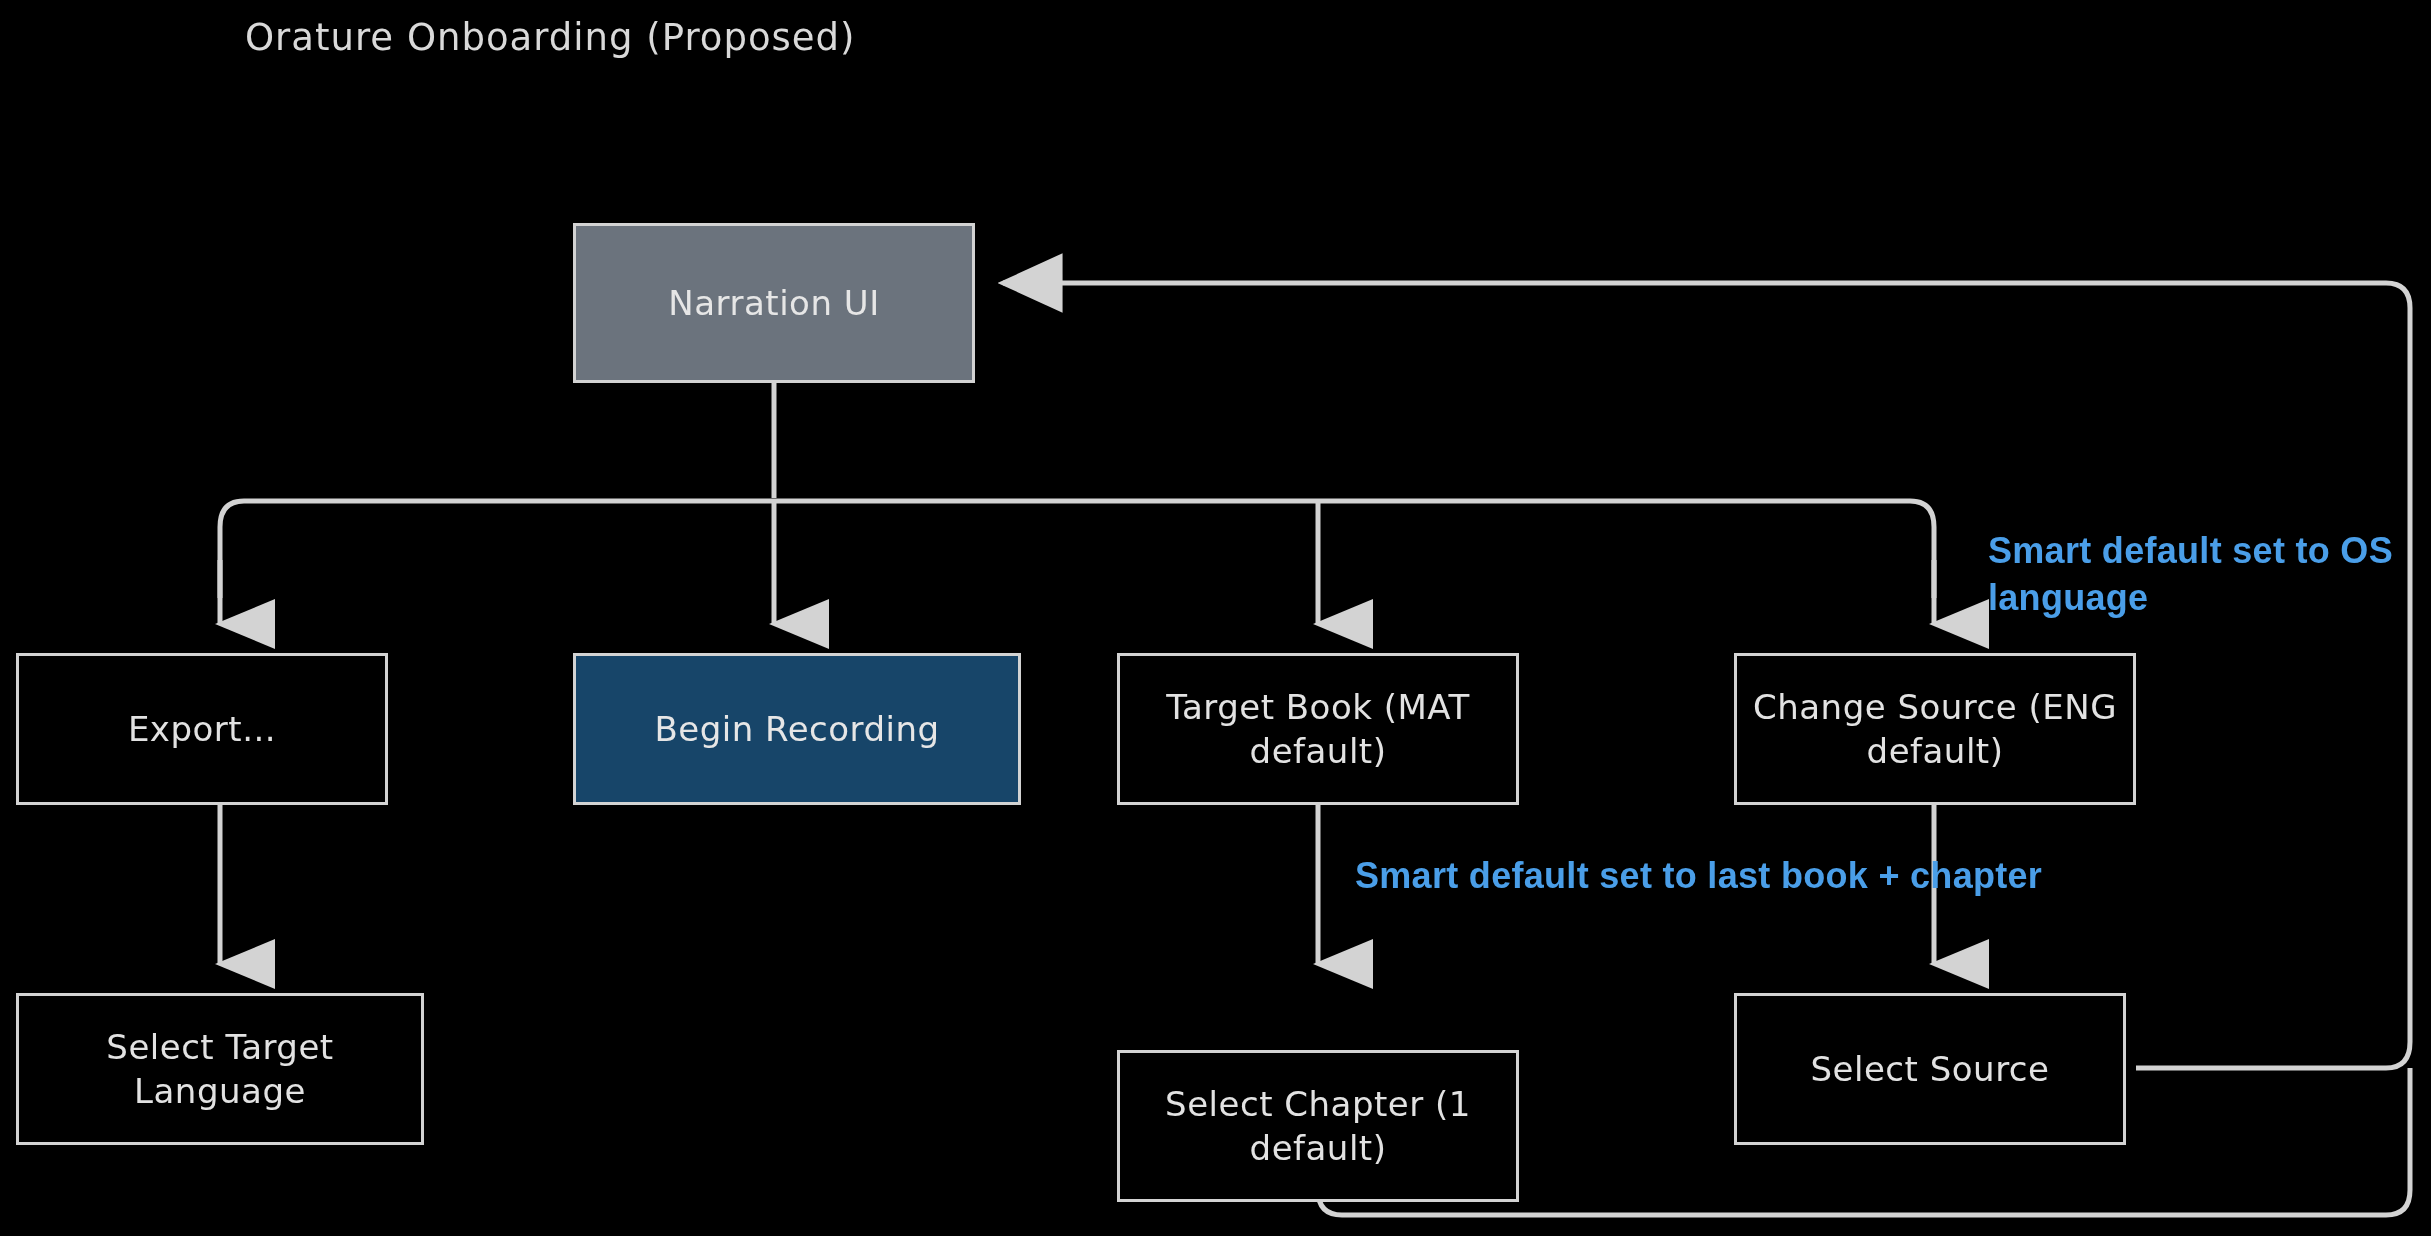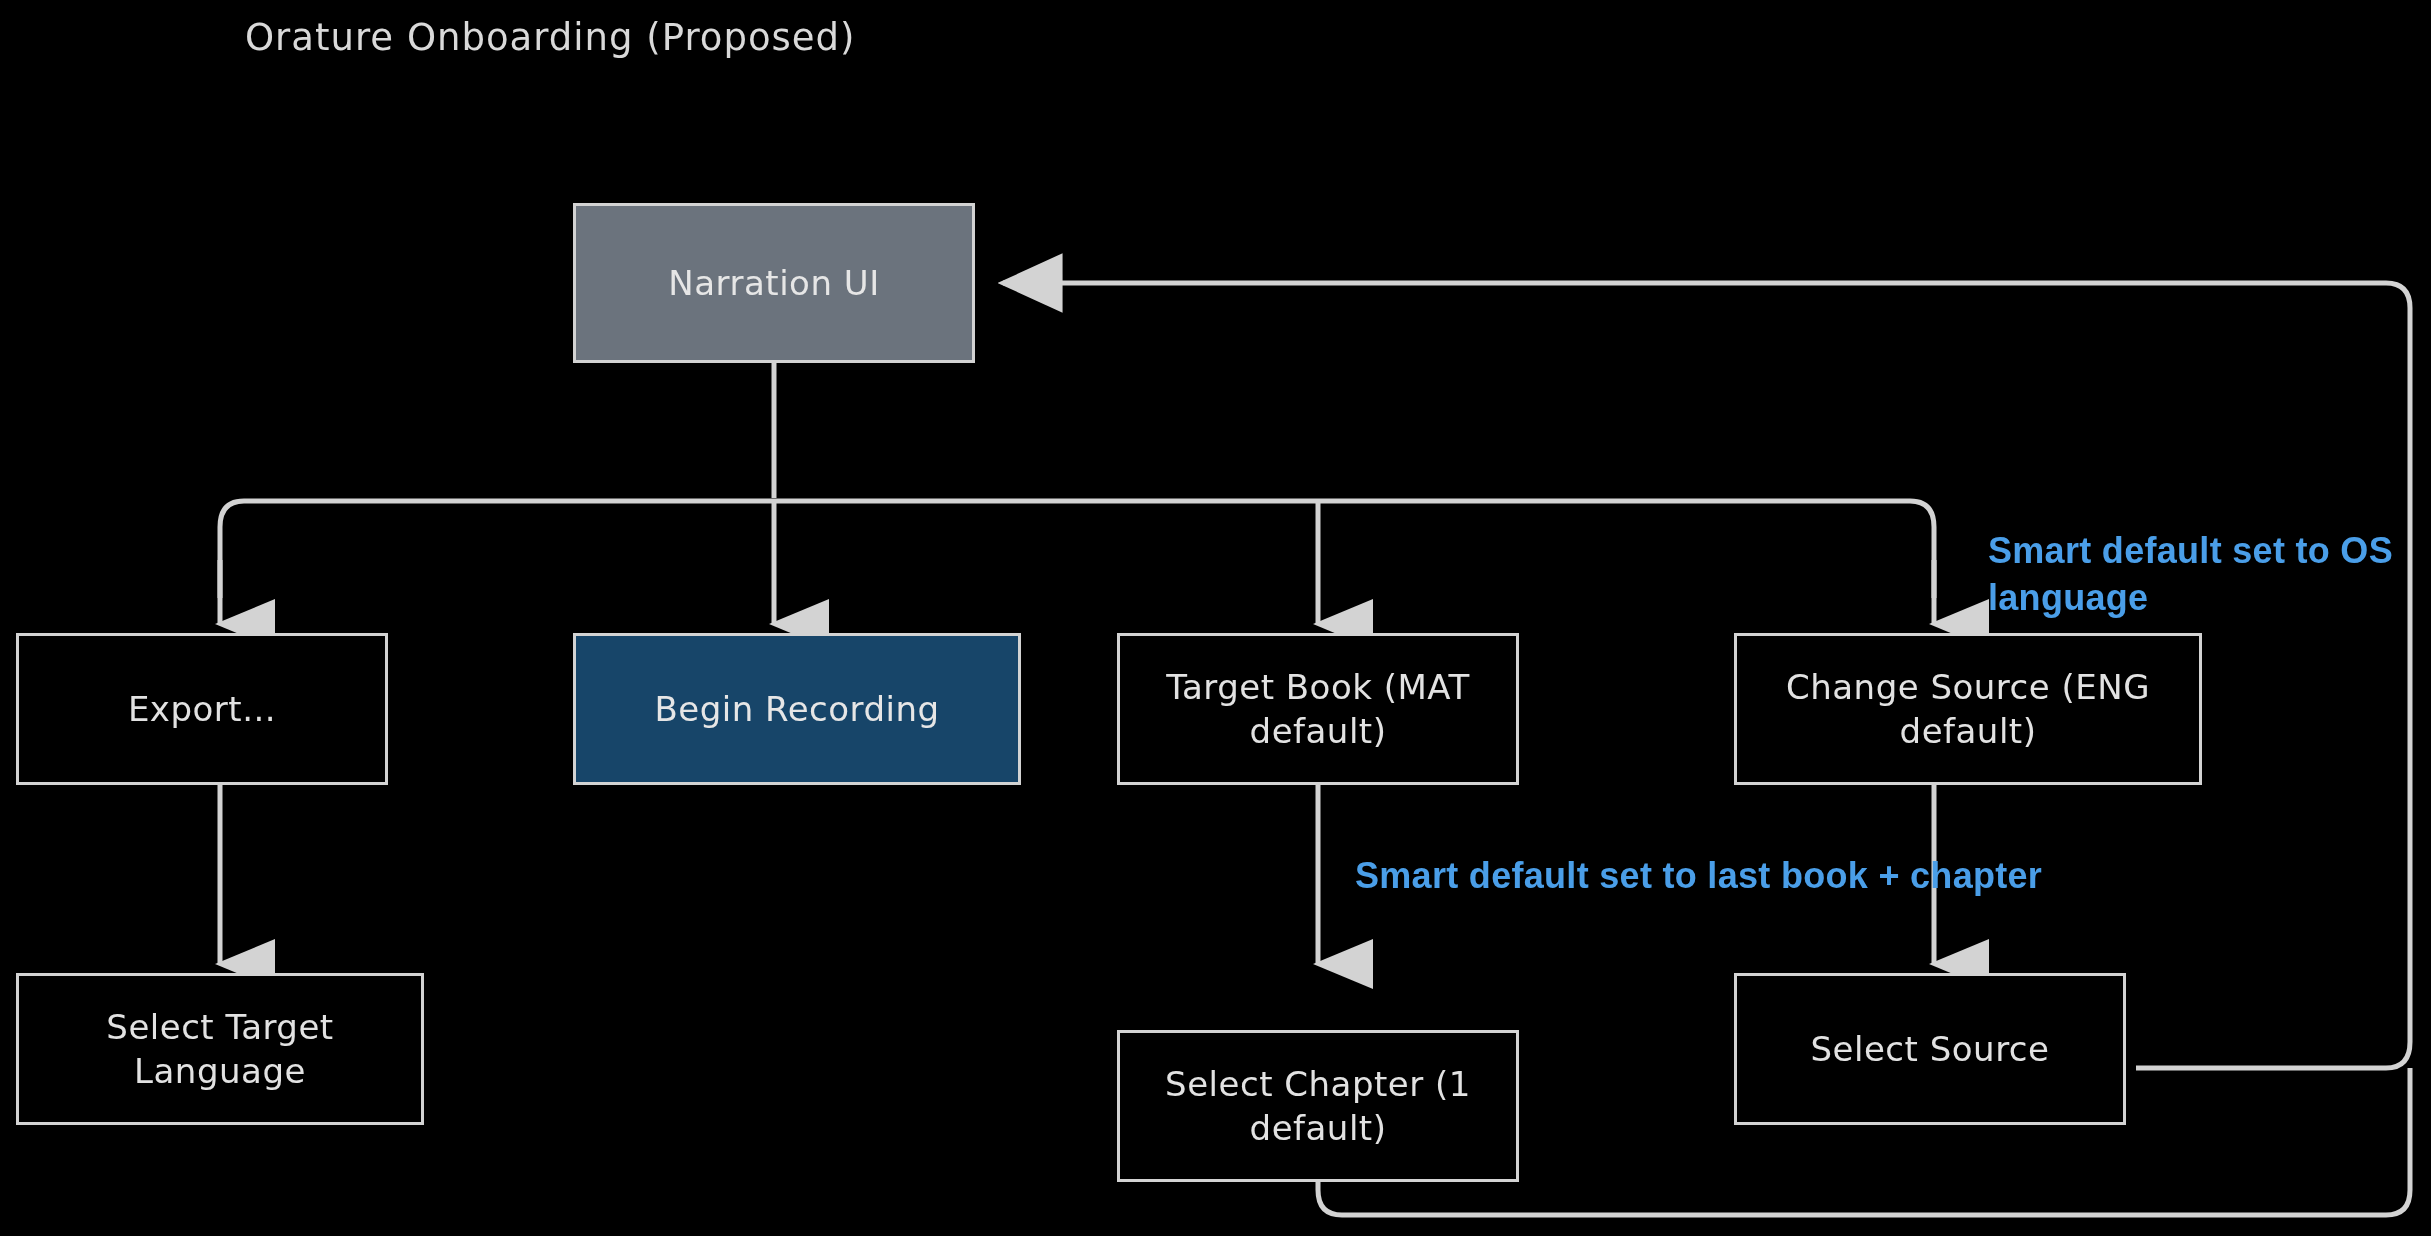--- a/index.html
+++ b/index.html
@@ -50,20 +50,21 @@
     display: flex;
     align-items: center;
     justify-content: center;
     text-align: center;
     color: #e2e2e2;
     font-size: 34px;
     line-height: 1.30;
     padding: 6px 14px;
     font-family: "DejaVu Sans", sans-serif;
     letter-spacing: 0.5px;
+    margin-top: 20px;
   }
   .node-label {
     display: block;
     white-space: pre-line;
   }
   .node.fill-gray {
     background: #6b737d;
     color: #e6e6e6;
   }
   .node.fill-blue {
@@ -135,21 +136,21 @@
   </div>
 
   <div class="node fill-blue" style="left:573px; top:633px; width:448px; height:152px;">
     <span class="node-label">Begin Recording</span>
   </div>
 
   <div class="node fill-none" style="left:1117px; top:633px; width:402px; height:152px;">
     <span class="node-label">Target Book (MAT default)</span>
   </div>
 
-  <div class="node fill-none" style="left:1734px; top:633px; width:468px; height:152px;">
+  <div class="node fill-none" style="left:1734px; top:633px; width:402px; height:152px;">
     <span class="node-label">Change Source (ENG default)</span>
   </div>
 
   <div class="node fill-none" style="left:16px; top:973px; width:408px; height:152px;">
     <span class="node-label">Select Target Language</span>
   </div>
 
   <div class="node fill-none" style="left:1117px; top:1030px; width:402px; height:152px;">
     <span class="node-label">Select Chapter (1 default)</span>
   </div>

